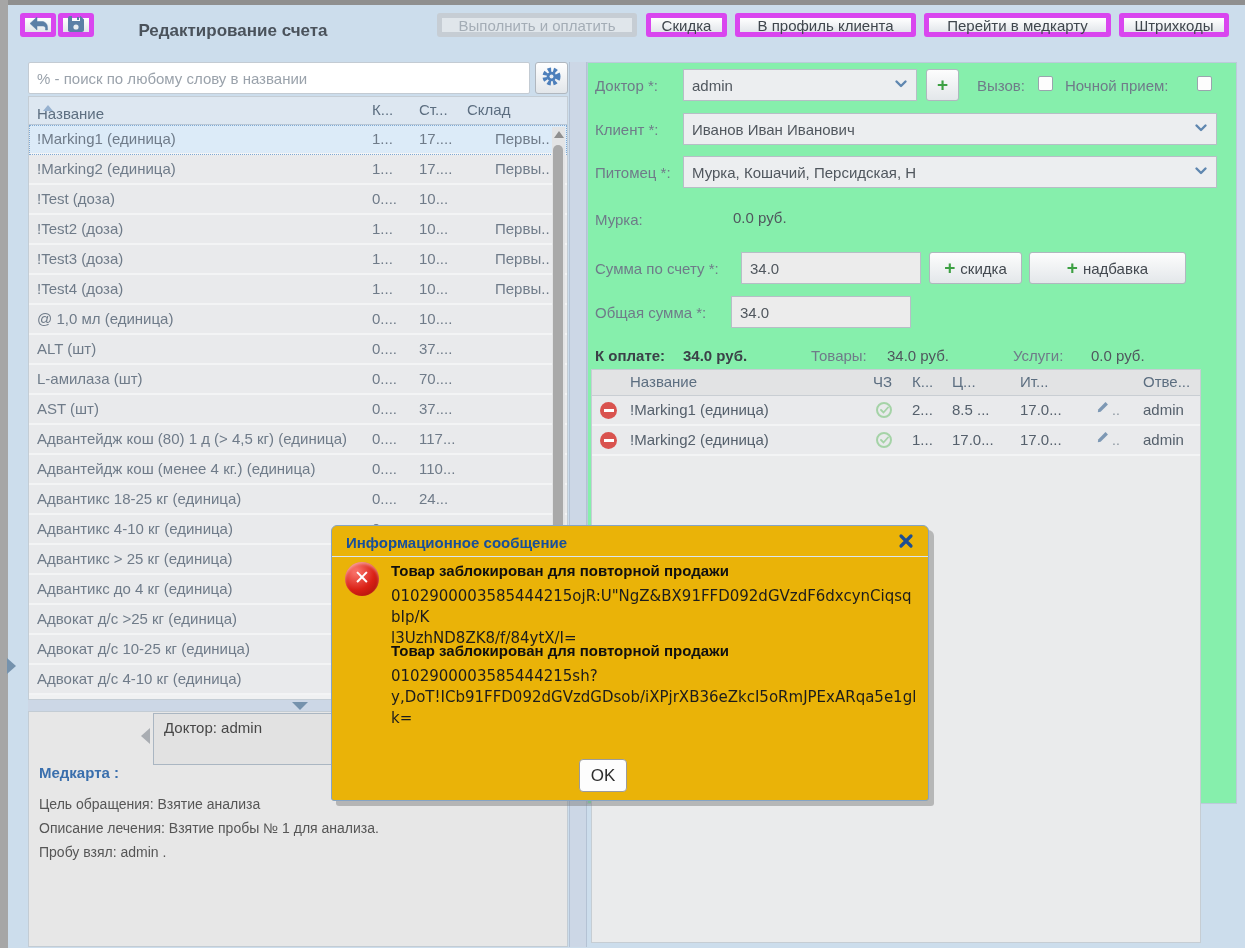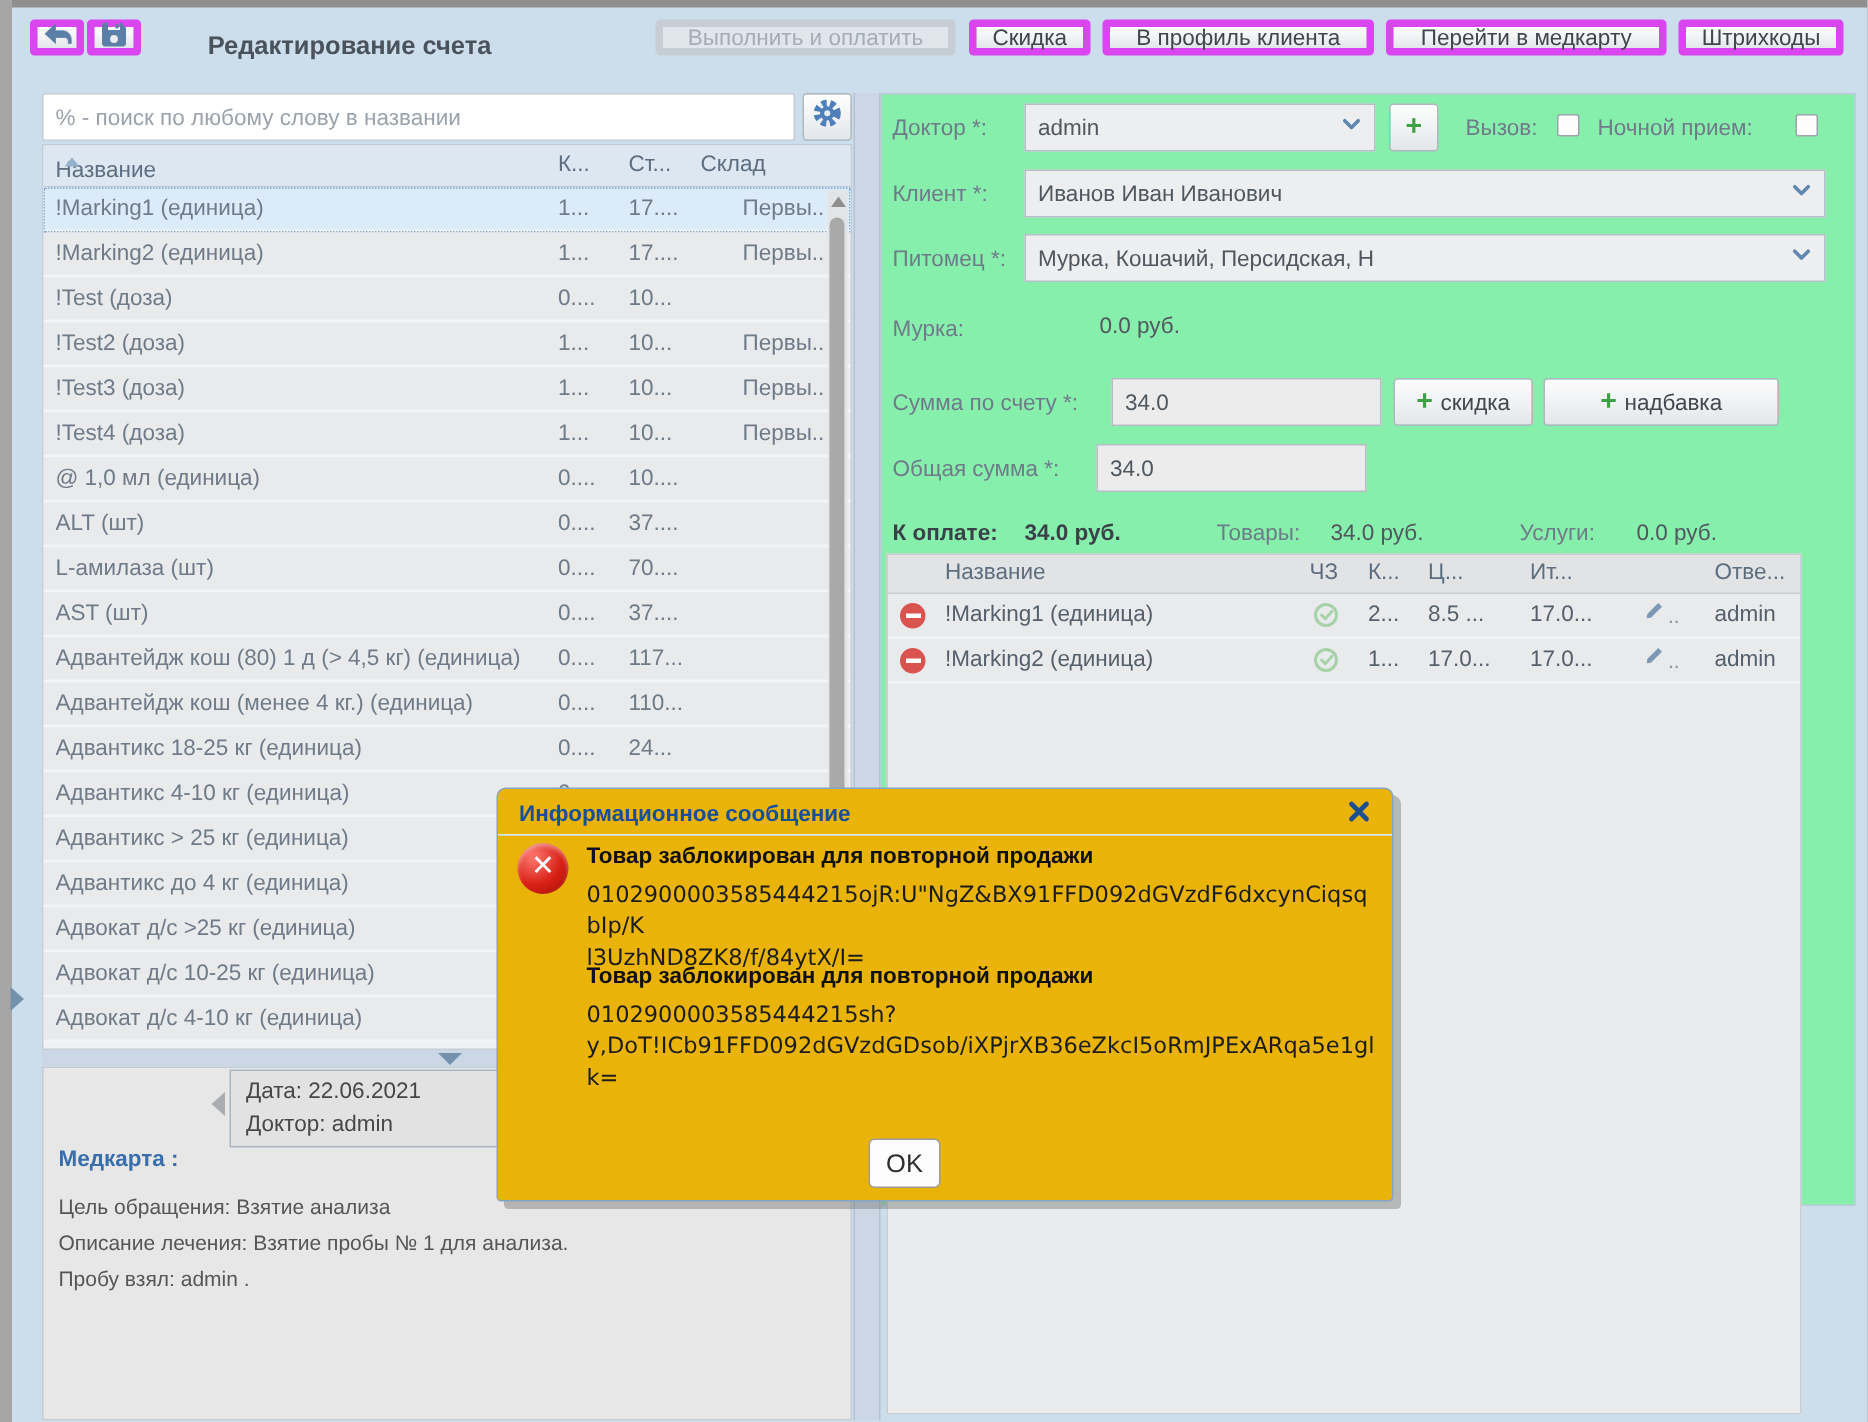--- a/index.html
+++ b/index.html
@@ -333,21 +333,20 @@
 
   <div class="h-splitter">
     <div class="down-tri"></div>
   </div>
   <div class="collapse-left"></div>
 
   <div class="medcard">
     <div class="medcard-title">Медкарта :</div>
     <div class="card-left-tri"></div>
     <div class="date-card">
-      <div>Дата: 22.06.2021</div>
       <div>Доктор: admin</div>
     </div>
     <div class="med-lines">
 
         <div>Цель обращения: Взятие анализа</div>
 
         <div>Описание лечения: Взятие пробы № 1 для анализа.</div>
 
         <div>Пробу взял: admin .</div>
 

